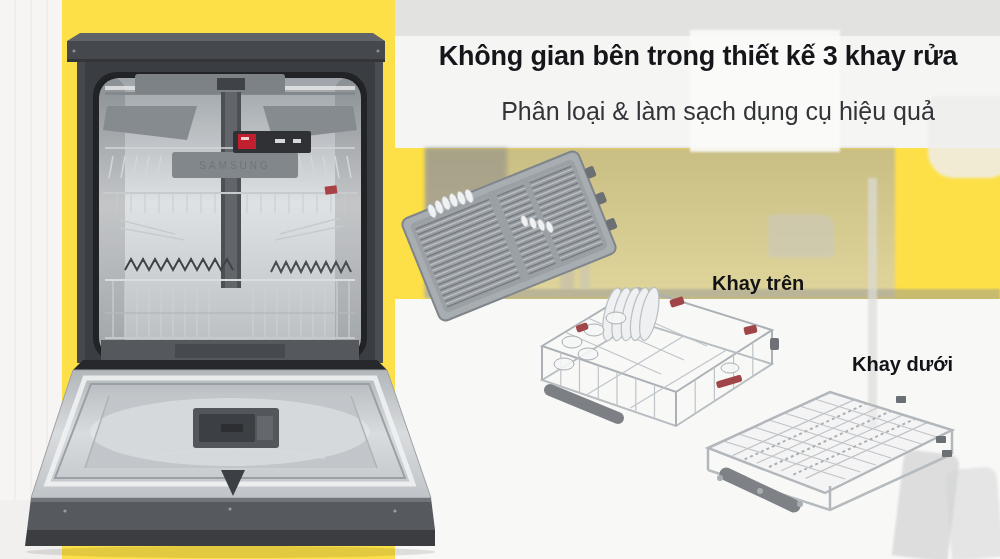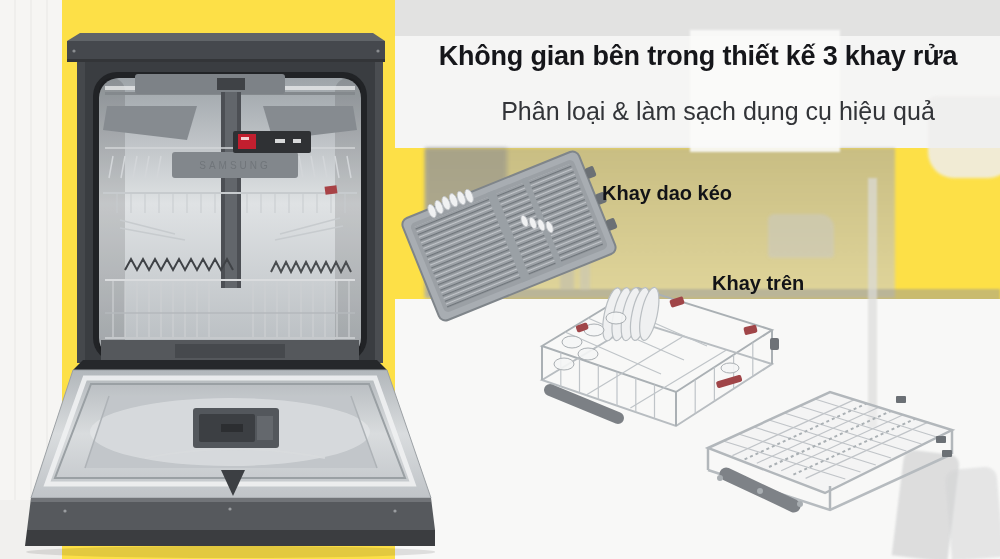--- a/index.html
+++ b/index.html
@@ -260,16 +260,16 @@
     <polygon points="6,470 406,470 406,474 6,474" fill="#84878b" opacity=".6"></polygon>
     <circle cx="40" cy="483" r="1.6" fill="#9a9da0"></circle>
       <circle cx="205" cy="481" r="1.6" fill="#9a9da0"></circle>
     <circle cx="370" cy="483" r="1.6" fill="#9a9da0"></circle>
     <polygon points="2,502 410,502 412,518 0,518" fill="#3b3d40"></polygon>
     <ellipse cx="206" cy="524" rx="205" ry="6" fill="#000" opacity=".10"></ellipse>
   </svg>
 
   <div class="abs title">Không gian bên trong thiết kế 3 khay rửa</div>
   <div class="abs subtitle">Phân loại &amp; làm sạch dụng cụ hiệu quả</div>
-  <div class="abs tray-label lbl-cutlery">Khay dao kéo</div>
   <div class="abs tray-label lbl-upper">Khay trên</div>
+  <div class="abs tray-label lbl-lower">Khay dưới</div>
 
 </div>
 
 </body></html>

